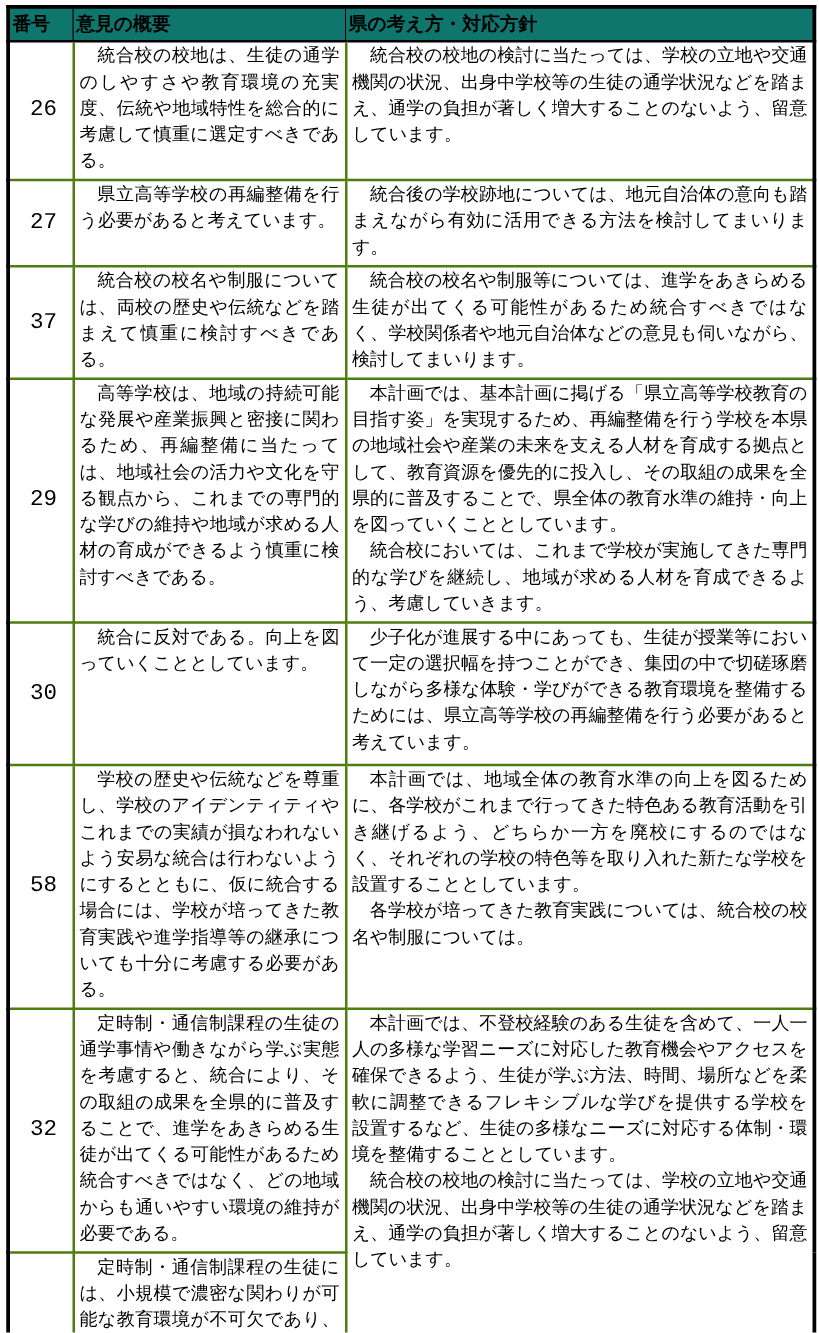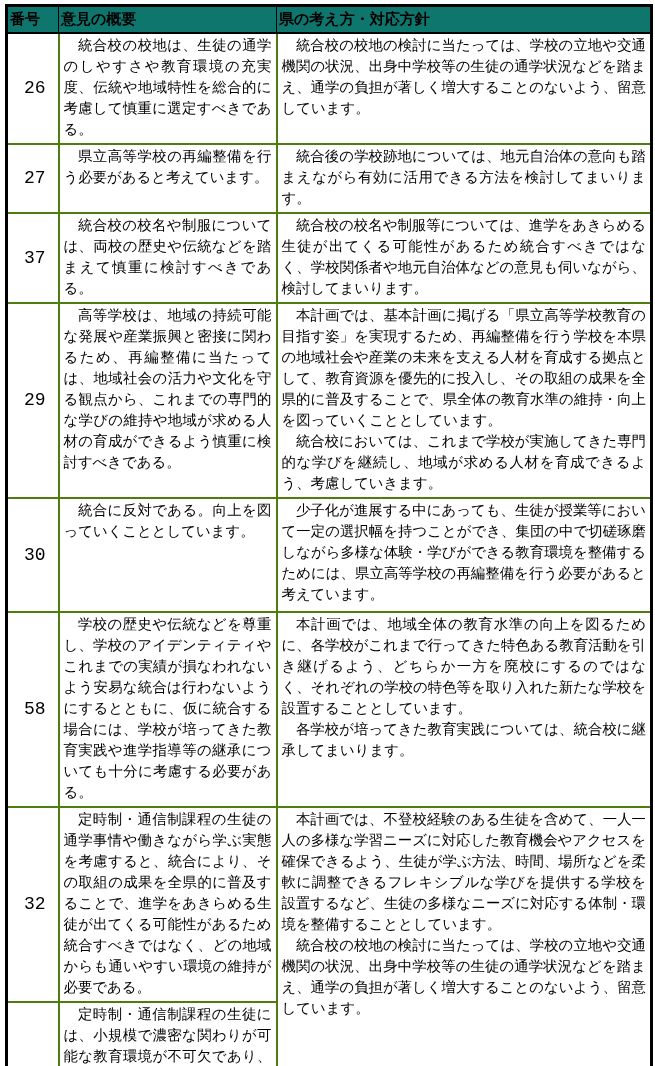--- a/index.html
+++ b/index.html
@@ -122,21 +122,21 @@
             <p>少子化が進展する中にあっても、生徒が授業等において一定の選択幅を持つことができ、集団の中で切磋琢磨しながら多様な体験・学びができる教育環境を整備するためには、県立高等学校の再編整備を行う必要があると考えています。</p>
           </td>
       </tr>
       <tr style="height:179px;">
         <td class="num">58</td>
         <td>
             <p>学校の歴史や伝統などを尊重し、学校のアイデンティティやこれまでの実績が損なわれないよう安易な統合は行わないようにするとともに、仮に統合する場合には、学校が培ってきた教育実践や進学指導等の継承についても十分に考慮する必要がある。</p>
           </td>
         <td>
           <p>本計画では、地域全体の教育水準の向上を図るために、各学校がこれまで行ってきた特色ある教育活動を引き継げるよう、どちらか一方を廃校にするのではなく、それぞれの学校の特色等を取り入れた新たな学校を設置することとしています。</p>
-          <p>各学校が培ってきた教育実践については、統合校に継承してまいります。</p>
+          <p>各学校が培ってきた教育実践については、統合校の校名や制服については。</p>
         </td>
       </tr>
       <tr style="height:150px;">
         <td class="num">32</td>
         <td>
             <p>定時制・通信制課程の生徒の通学事情や働きながら学ぶ実態を考慮すると、統合により、その取組の成果を全県的に普及することで、進学をあきらめる生徒が出てくる可能性があるため統合すべきではなく、どの地域からも通いやすい環境の維持が必要である。</p>
           </td>
         <td rowspan="2">
           <p>本計画では、不登校経験のある生徒を含めて、一人一人の多様な学習ニーズに対応した教育機会やアクセスを確保できるよう、生徒が学ぶ方法、時間、場所などを柔軟に調整できるフレキシブルな学びを提供する学校を設置するなど、生徒の多様なニーズに対応する体制・環境を整備することとしています。</p>
           <p>統合校の校地の検討に当たっては、学校の立地や交通機関の状況、出身中学校等の生徒の通学状況などを踏まえ、通学の負担が著しく増大することのないよう、留意しています。</p>

